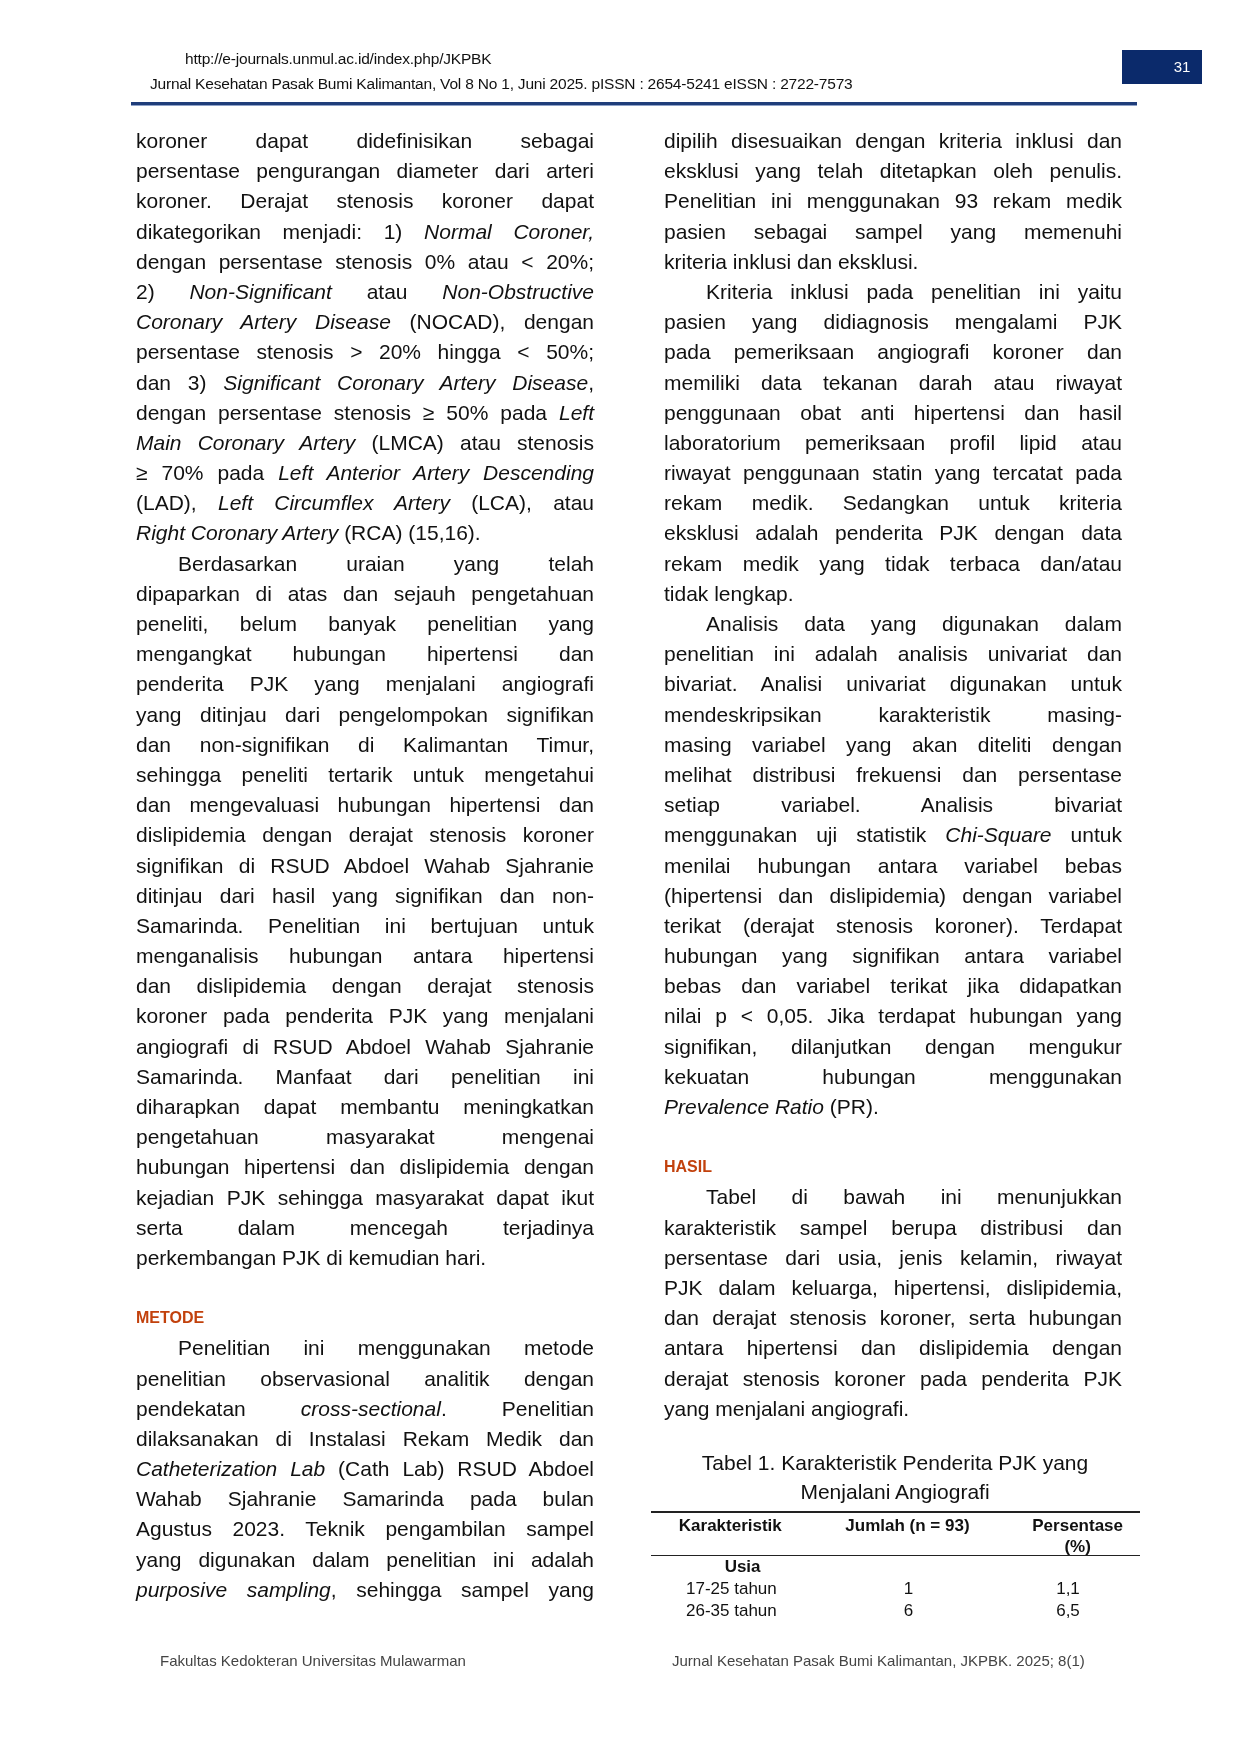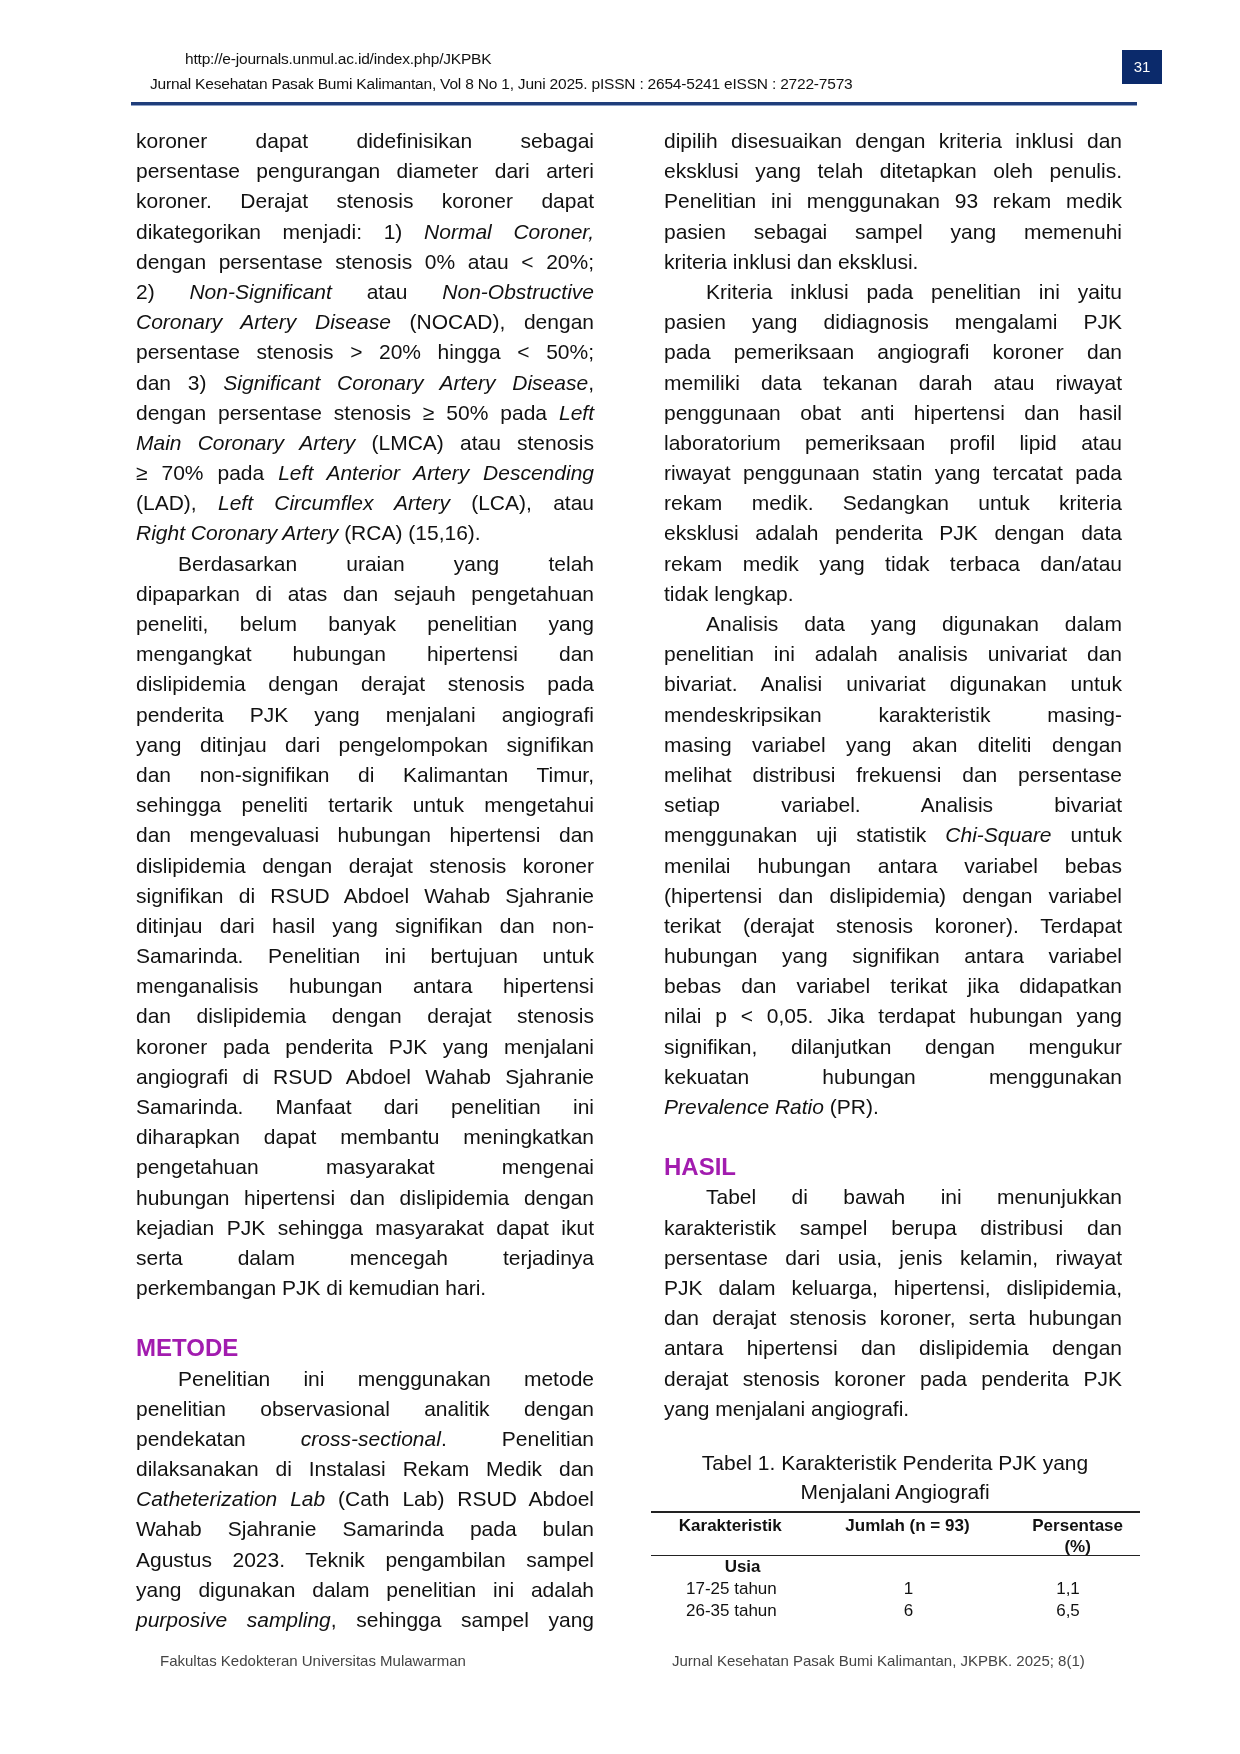--- a/index.html
+++ b/index.html
@@ -4,32 +4,32 @@
 <style>
   html, body { margin: 0; padding: 0; background: #ffffff; }
   body { width: 1240px; height: 1754px; position: relative; overflow: hidden;
          font-family: "Liberation Sans", sans-serif; color: #111; }
   .hdr-url { position: absolute; left: 150px; top: 50px; font-size: 15.5px; color: #111;
              font-family: "Liberation Sans", sans-serif; letter-spacing: -0.2px; margin-left: 35px; }
   .hdr-journal { position: absolute; left: 150px; top: 75px; font-size: 15.5px; color: #111;
              font-family: "Liberation Sans", sans-serif; letter-spacing: -0.2px; }
   .page-box { position: absolute; left: 1122px; top: 50px; width: 40px; height: 34px;
               background: #0b2a6b; color: #fff; font-size: 15px; text-align: center;
-              line-height: 34px; font-family: "Liberation Sans", sans-serif; }
+              line-height: 34px; font-family: "Liberation Sans", sans-serif; padding-left: 40px; }
   .hdr-rule { position: absolute; left: 131px; top: 102px; width: 1006px; height: 3px;
               background: #1f3d7a; border-bottom: 1px solid #8fa2c8; }
   .col { position: absolute; top: 126px; width: 458px; font-size: 21px; line-height: 30.2px; }
   .col.left { left: 136px; }
   .col.right { left: 664px; }
   .ln { display: block; white-space: nowrap; text-align: justify; text-align-last: justify;
         height: 30.2px; }
   .ln.end { text-align-last: left; }
   .ln.ind { text-indent: 42px; }
   .ln i { font-style: italic; }
-  .section { display: block; font-weight: bold; color: #a21caf; font-size: 24px; height: 30.2px; }
+  .section { display: block; font-weight: bold; color: #c2410c; font-size: 16px; height: 30.2px; }
   .gap { display: block; height: 30px; }
   .tbl-cap { position: absolute; left: 660px; top: 1448px; width: 470px; text-align: center;
              font-size: 21px; line-height: 29px; }
   .tbl-cap b { font-weight: normal; }
   .tbl { position: absolute; left: 651px; top: 1511px; width: 489px; font-size: 17px; }
   .tbl .rule { height: 1.5px; background: #222; width: 100%; }
   .tbl .head { display: flex; font-weight: bold; padding-top: 2px; height: 40px; line-height: 21px; gap: 32px; }
   .tbl .row { display: flex; height: 22px; line-height: 22px; }
   .c1 { width: 170px; }
   .c2 { width: 175px; text-align: center; }
@@ -65,21 +65,20 @@
       <span class="ln"><i>Main Coronary Artery</i> (LMCA) atau stenosis</span>
       <span class="ln">≥ 70% pada <i>Left Anterior Artery Descending</i></span>
       <span class="ln">(LAD), <i>Left Circumflex Artery</i> (LCA), atau</span>
       <span class="ln end"><i>Right Coronary Artery</i> (RCA) (15,16).</span>
     </div>
   <div>
       <span class="ln ind">Berdasarkan uraian yang telah</span>
       <span class="ln">dipaparkan di atas dan sejauh pengetahuan</span>
       <span class="ln">peneliti, belum banyak penelitian yang</span>
       <span class="ln">mengangkat hubungan hipertensi dan</span>
-      <span class="ln">dislipidemia dengan derajat stenosis pada</span>
       <span class="ln">penderita PJK yang menjalani angiografi</span>
       <span class="ln">yang ditinjau dari pengelompokan signifikan</span>
       <span class="ln">dan non-signifikan di Kalimantan Timur,</span>
       <span class="ln">sehingga peneliti tertarik untuk mengetahui</span>
       <span class="ln">dan mengevaluasi hubungan hipertensi dan</span>
       <span class="ln">dislipidemia dengan derajat stenosis koroner</span>
       <span class="ln">signifikan di RSUD Abdoel Wahab Sjahranie</span>
       <span class="ln">ditinjau dari hasil yang signifikan dan non-</span>
       <span class="ln">Samarinda. Penelitian ini bertujuan untuk</span>
       <span class="ln">menganalisis hubungan antara hipertensi</span>

